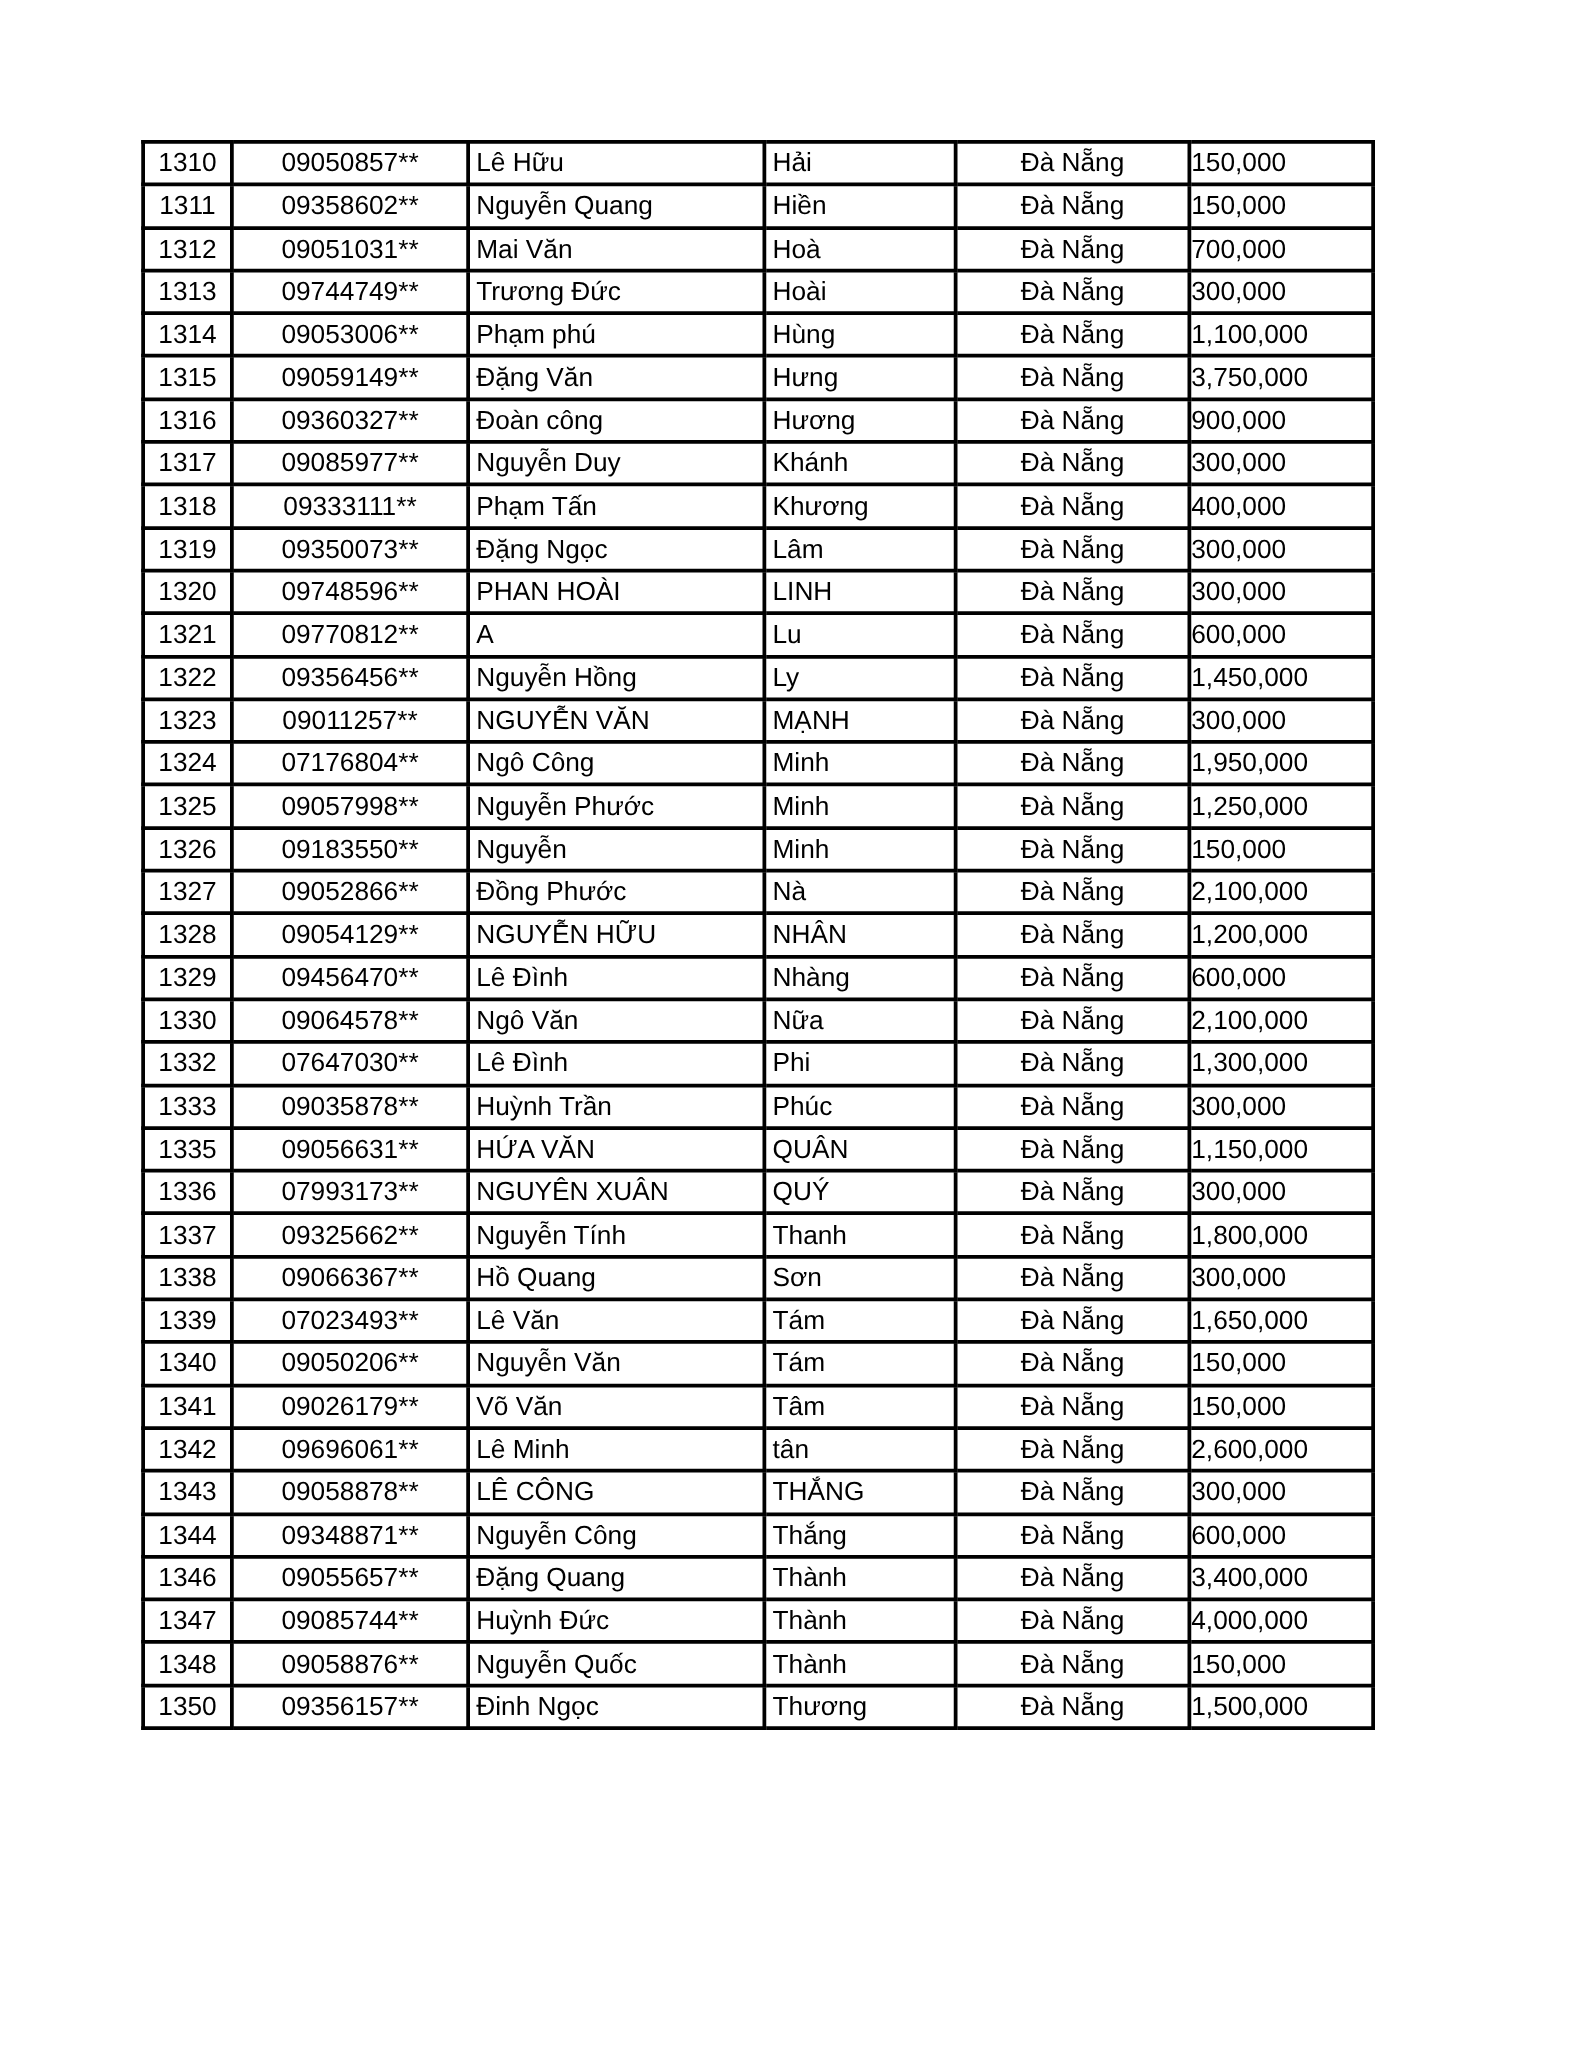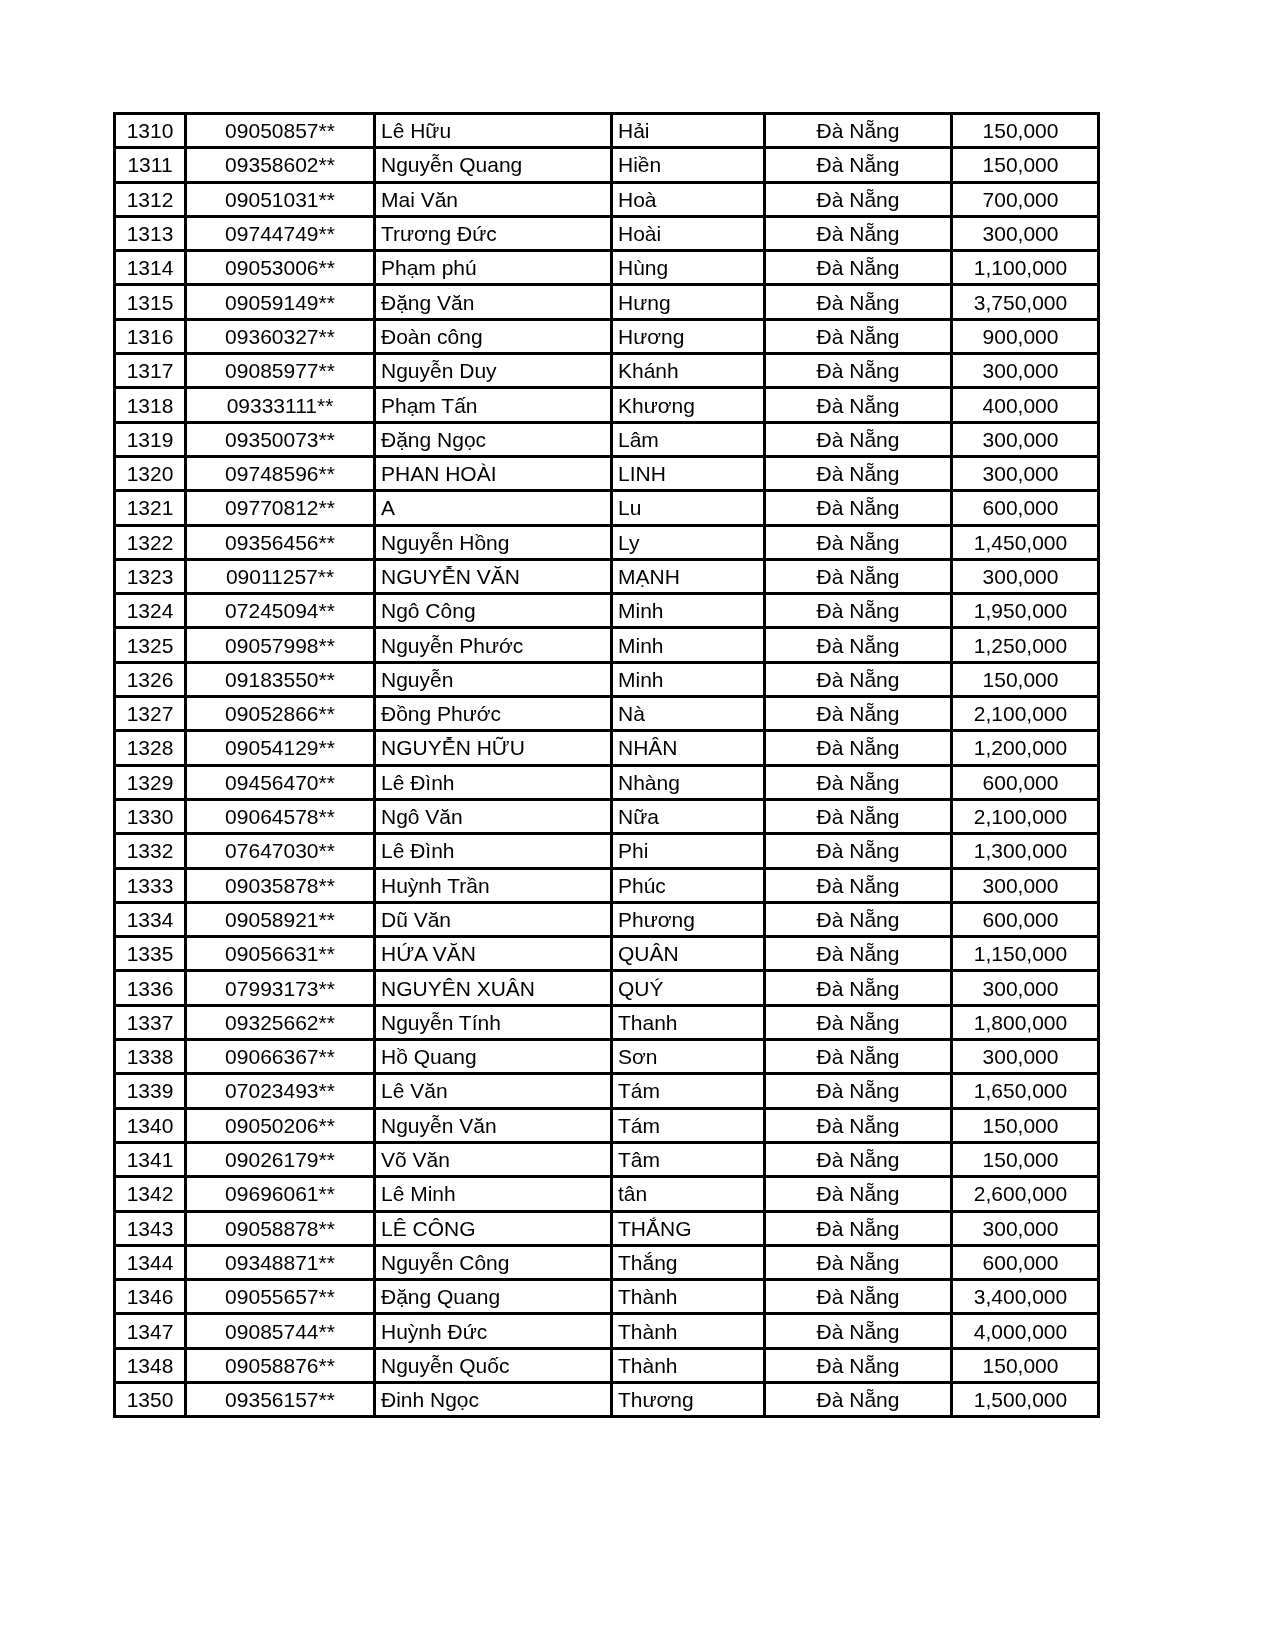--- a/index.html
+++ b/index.html
@@ -34,21 +34,21 @@
     white-space: nowrap;
     overflow: hidden;
     padding: 0;
   }
   
   table.data-table td:nth-child(1),
   table.data-table td:nth-child(2),
   table.data-table td:nth-child(5) { text-align: center; }
   table.data-table td:nth-child(3),
   table.data-table td:nth-child(4) { text-align: left; padding-left: 5px; }
-  table.data-table td:nth-child(6) { text-align: center; padding-right: 9px; }
+  table.data-table td:nth-child(6) { text-align: left; padding-right: 9px; }
 </style>
 </head>
 <body>
 
 <div class="page">
   <table class="data-table">
     <colgroup>
         <col style="width: 71px;">
         <col style="width: 189px;">
         <col style="width: 237px;">
@@ -164,21 +164,21 @@
         <tr>
           <td>1323</td>
           <td>09011257**</td>
           <td>NGUYỄN VĂN</td>
           <td>MẠNH</td>
           <td>Đà Nẵng</td>
           <td>300,000</td>
         </tr>
         <tr>
           <td>1324</td>
-          <td>07245094**</td>
+          <td>07176804**</td>
           <td>Ngô Công</td>
           <td>Minh</td>
           <td>Đà Nẵng</td>
           <td>1,950,000</td>
         </tr>
         <tr>
           <td>1325</td>
           <td>09057998**</td>
           <td>Nguyễn Phước</td>
           <td>Minh</td>
@@ -233,28 +233,20 @@
           <td>Đà Nẵng</td>
           <td>1,300,000</td>
         </tr>
         <tr>
           <td>1333</td>
           <td>09035878**</td>
           <td>Huỳnh Trần</td>
           <td>Phúc</td>
           <td>Đà Nẵng</td>
           <td>300,000</td>
-        </tr>
-        <tr>
-          <td>1334</td>
-          <td>09058921**</td>
-          <td>Dũ Văn</td>
-          <td>Phương</td>
-          <td>Đà Nẵng</td>
-          <td>600,000</td>
         </tr>
         <tr>
           <td>1335</td>
           <td>09056631**</td>
           <td>HỨA VĂN</td>
           <td>QUÂN</td>
           <td>Đà Nẵng</td>
           <td>1,150,000</td>
         </tr>
         <tr>

